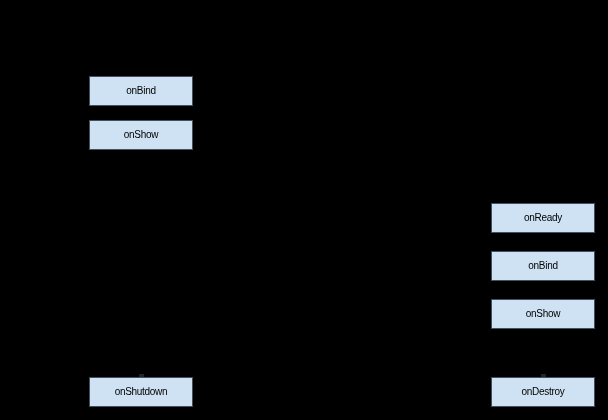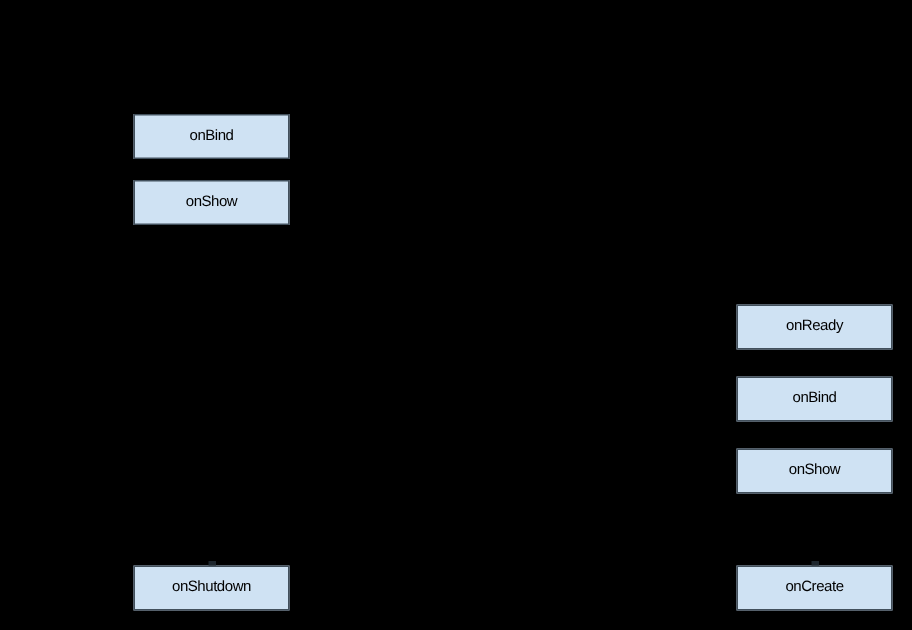--- a/index.html
+++ b/index.html
@@ -62,19 +62,19 @@
 
   <div class="node" style="left:491px;top:299px">
     <span class="node-label">onShow</span>
   </div>
 
   <div class="node" style="left:89px;top:377px">
     <span class="node-label">onShutdown</span>
   </div>
 
   <div class="node" style="left:491px;top:377px">
-    <span class="node-label">onCreate</span>
+    <span class="node-label">onDestroy</span>
   </div>
 
   <div class="arrow-tip" style="left:139px;top:374px"></div>
   <div class="arrow-tip" style="left:541px;top:374px"></div>
 
 </div>
 
 </body></html>

